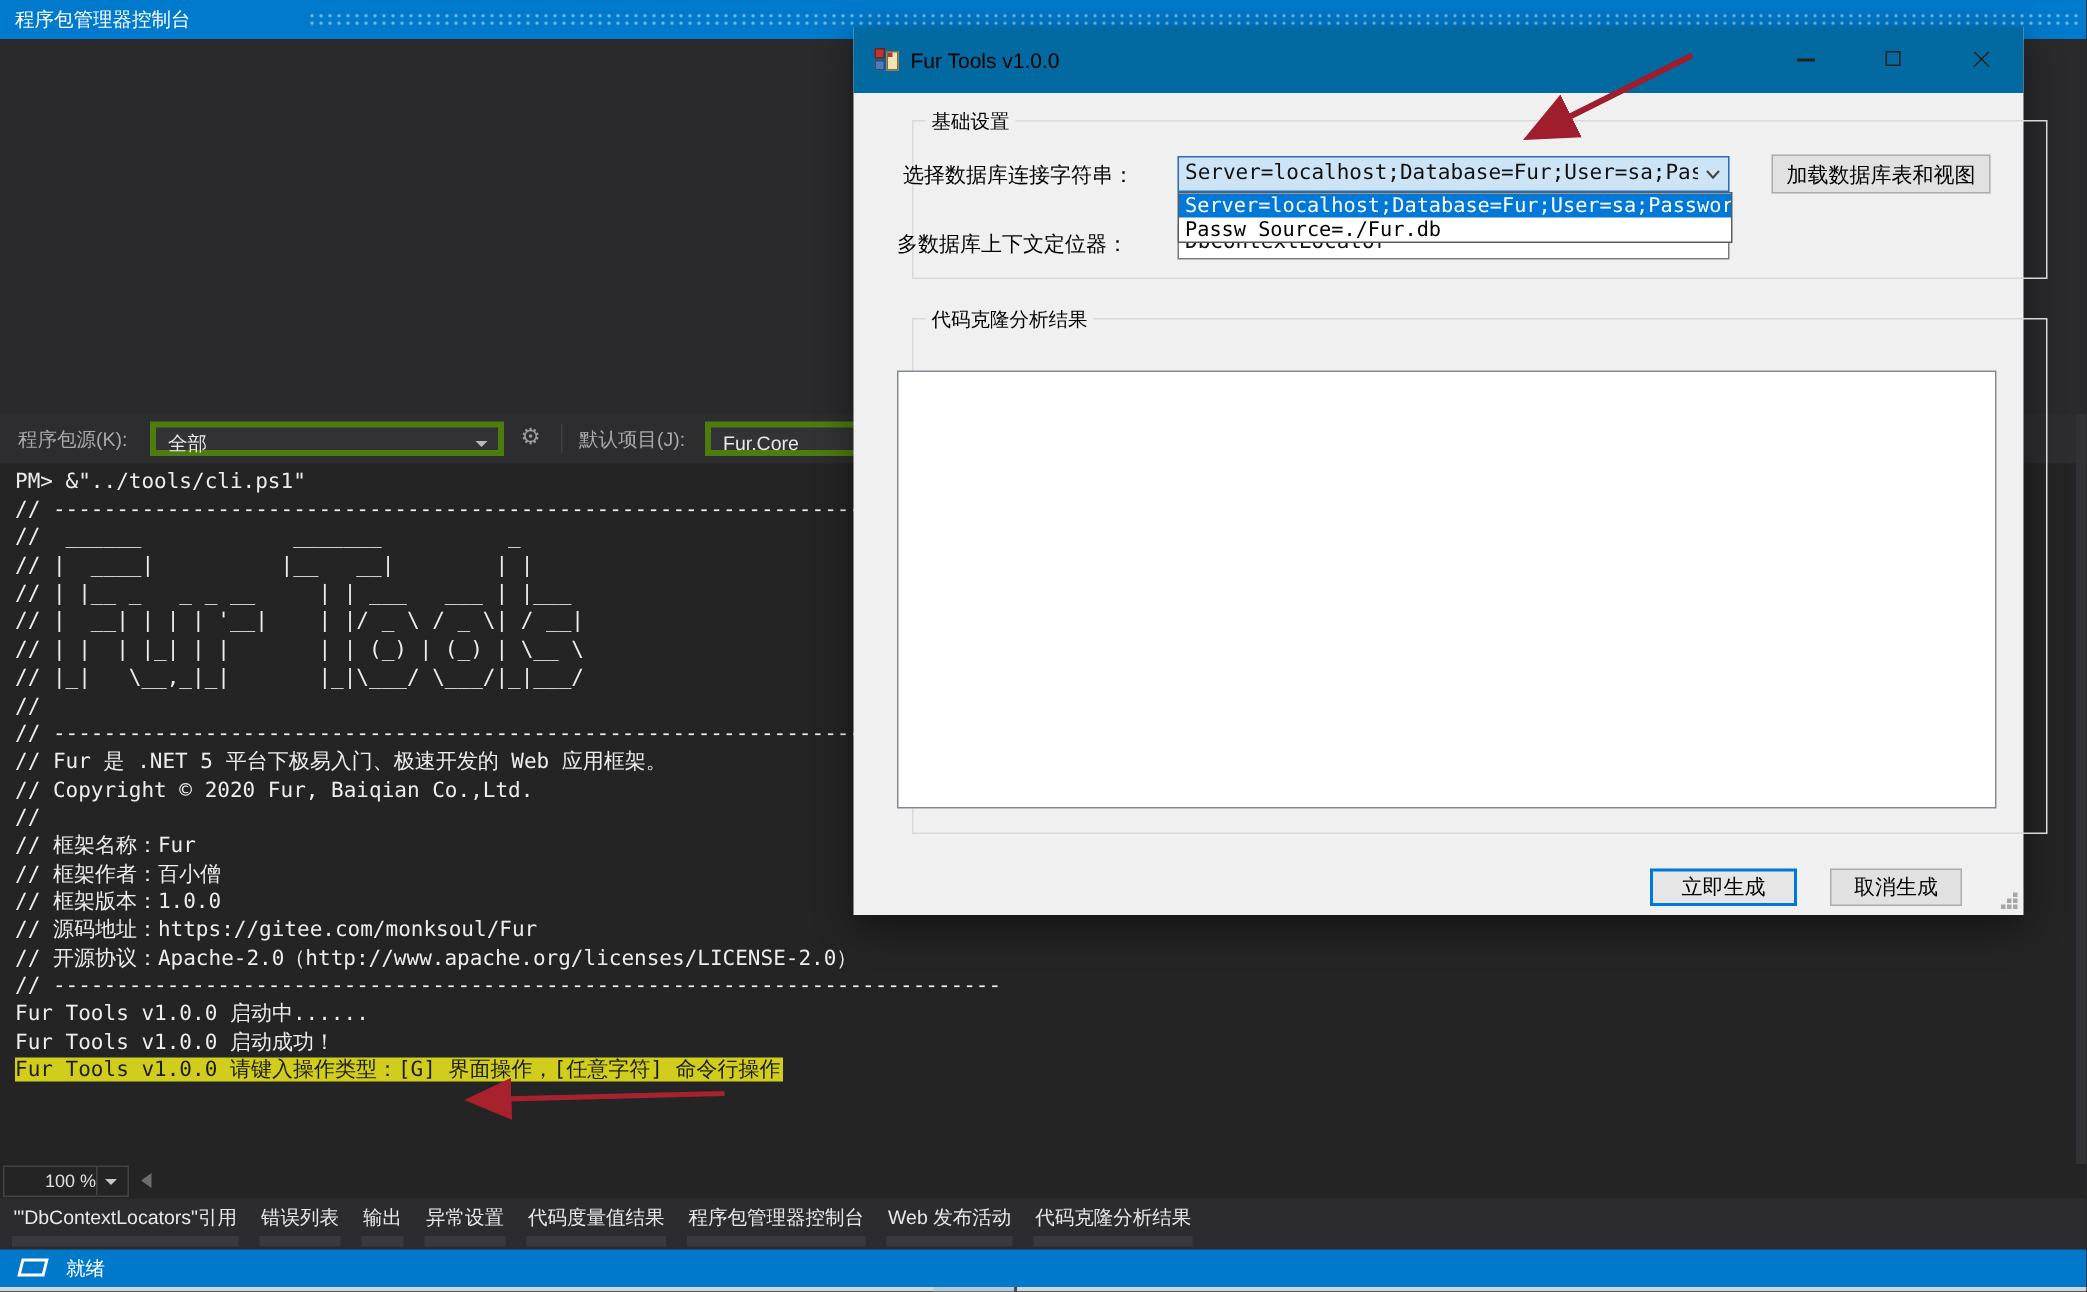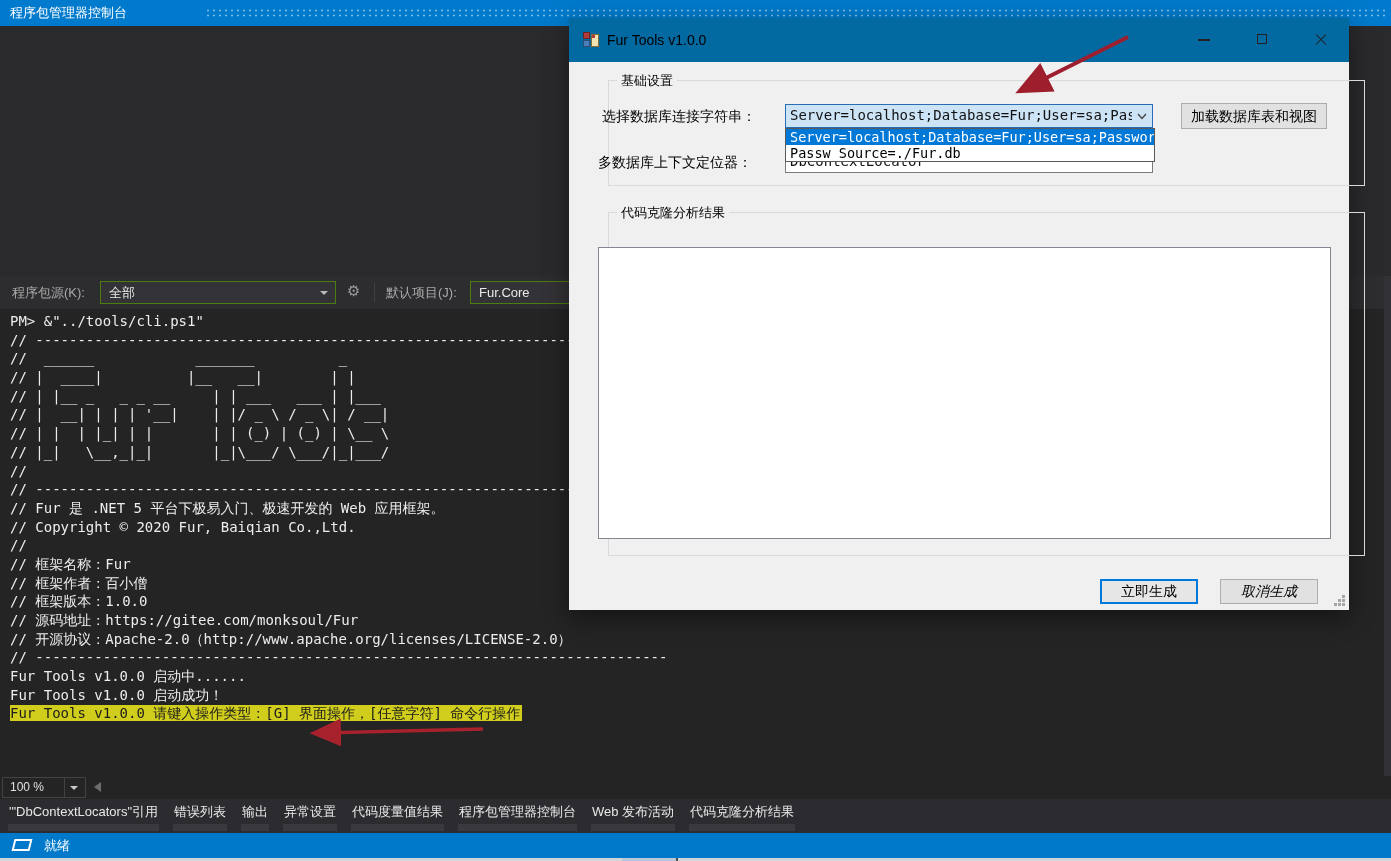--- a/index.html
+++ b/index.html
@@ -9,40 +9,40 @@
   #root { position:relative; width:1391px; height:861px; background:#2a2a2d; }
 
   
   #pmc-titlebar { left:0; top:250; width:1391px; height:26px; background:#007acc; }
   #pmc-title { left:10px; top:0; line-height:26px; color:#fff; font-size:13px; }
   #pmc-grip { left:205px; right:4px; top:8px; height:11px;
               background-image:radial-gradient(rgba(255,255,255,.5) 1px, transparent 1.4px);
               background-size:6px 5px; }
   #pmc-toolbar { left:0; top:276px; width:1391px; height:33px; background:#2d2d30; }
   .tb-label { top:0; line-height:33px; font-size:13px; color:#a9a9a9; }
-  .dark-combo { top:5px; height:23px; background:#333337; border:1px solid #4d7c0f;
+  .dark-combo { top:5px; height:23px; background:#333337; border:4px solid #4d7c0f;
                 color:#e8e8e8; font-size:13px; line-height:21px; padding-left:8px; }
   .dc-arrow { position:absolute; right:7px; top:9px; width:0; height:0;
               border-left:4px solid transparent; border-right:4px solid transparent;
               border-top:4px solid #b9b9b9; }
   #tb-gear { left:347px; top:6px; font-family:"DejaVu Sans", sans-serif; font-size:15px; color:#9a9a9a; }
   #tb-sep { left:374px; top:7px; width:1px; height:19px; background:#3f3f46; }
 
   #console { left:0; top:309px; width:1391px; height:467px; background:#242424;
              padding:3px 0 0 10px; font-family:"DejaVu Sans Mono", monospace;
              font-size:14px; color:#ededed; }
   .cline { height:18.7px; line-height:18.7px; }
   .cline span { white-space:pre; }
   .cline .hl { background:#d0cd1c; color:#1c1c1c; padding:0 2px 0 0;text-align:right; }
   #console-scrolltrack { right:0; top:276px; width:7px; height:514px; background:#323236; }
 
   
   #zoombar { left:0; top:776px; width:1391px; height:23px; background:#242424; }
   #zoom-box { left:2px; top:1px; width:84px; height:21px; border:1px solid #434346; display:flex; }
-  #zoom-val { width:61px; color:#e0e0e0; font-size:12px; line-height:19px; padding-left:7px; }
+  #zoom-val { width:61px; color:#e0e0e0; font-size:12px; line-height:19px; padding-left:7px;text-align:right; }
   #zoom-dd { width:21px; border-left:1px solid #434346; position:relative; }
   #zoom-dd i { position:absolute; left:5px; top:8px; width:0; height:0;
                border-left:4px solid transparent; border-right:4px solid transparent;
                border-top:4px solid #c8c8c8; }
   #hscroll-left { left:94px; top:6px; width:0; height:0;
                   border-top:5px solid transparent; border-bottom:5px solid transparent;
                   border-right:7px solid #6d6d6d; }
 
   
   #tabbar { left:0; top:799px; width:1391px; height:34px; background:#2c2c30;
@@ -103,21 +103,21 @@
   #locator-box { left:216px; top:132px; width:368px; height:23px; background:#fff;
                  border:1px solid #7a7a7a; z-index:1; }
   #locator-text { position:absolute; left:4px; top:2px; font-family:"DejaVu Sans Mono", monospace;
                   font-size:14px; color:#111; white-space:pre; }
 
   .btn { position:absolute; background:#e1e1e1; border:1px solid #adadad; font-size:14px;
          color:#000; text-align:center; white-space:nowrap; }
   #load-btn { left:612px; top:85px; width:146px; height:26px; line-height:24px; }
   #gen-btn  { left:531px; top:561px; width:98px; height:25px; line-height:21px;
               border:2px solid #0078d7; background:#e6e6e6; }
-  #cancel-btn { left:651px; top:561px; width:98px; height:25px; line-height:23px;font-style:italic; }
+  #cancel-btn { left:651px; top:561px; width:88px; height:25px; line-height:23px; }
 
   #listbox { left:29px; top:229px; width:733px; height:292px; background:#fff;
              border:1px solid #828790; }
   #grip { right:3px; bottom:3px; }
 
   #arrow-overlay { position:absolute; left:0; top:0; width:1391px; height:861px;
                    z-index:20; pointer-events:none; }
 </style>
 </head>
 <body>

